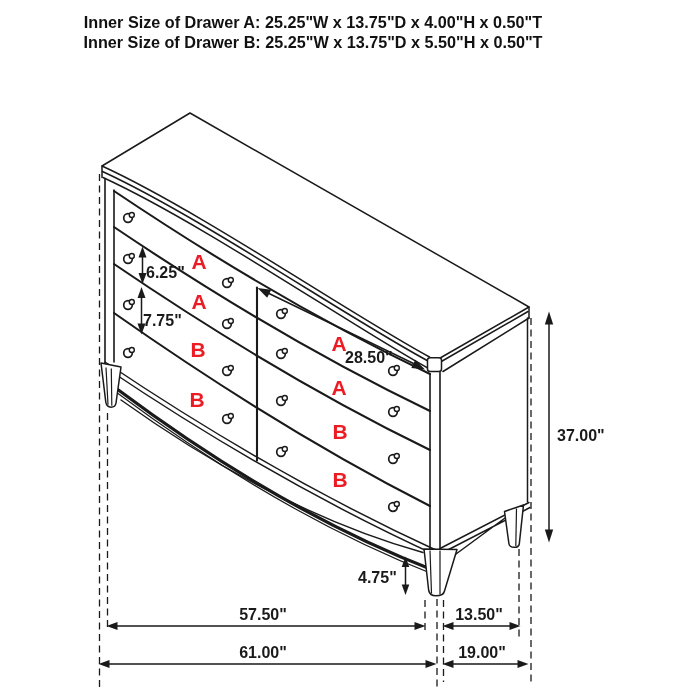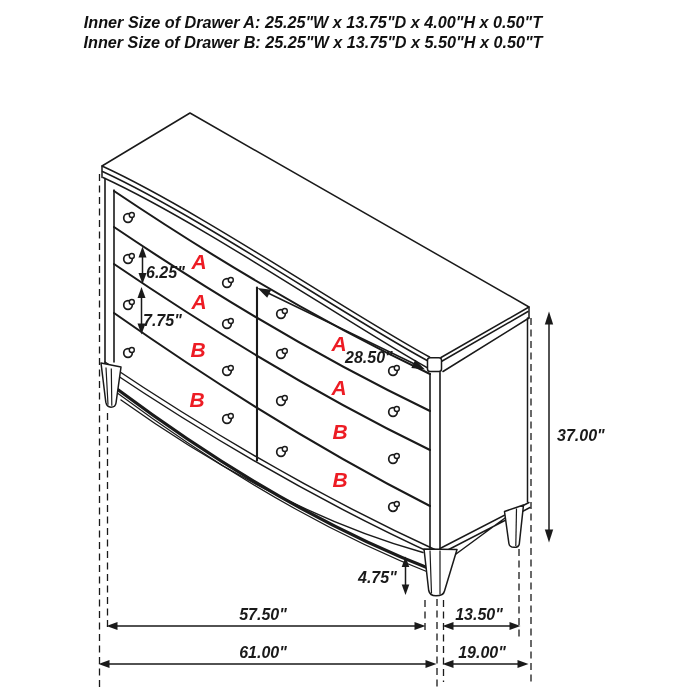--- a/index.html
+++ b/index.html
@@ -1,19 +1,18 @@
 <!DOCTYPE html>
 <html><head>
 <meta charset="utf-8">
 <style>
   html,body{margin:0;padding:0;background:#ffffff;}
   .page{
     position:relative;width:700px;height:700px;background:#ffffff;overflow:hidden;
     font-family:"Liberation Sans", sans-serif;
-    font-style:italic;
   }
   svg text{font-family:"Liberation Sans", sans-serif;}
   .dim-text{font-size:16px;font-weight:bold;fill:#1a1a1a;}
   .title-text{font-size:16.2px;font-weight:bold;fill:#111111;}
   .drawer-letter{font-size:21px;font-weight:bold;text-anchor:middle;}
 </style>
 </head>
 <body>
 
 <div class="page">

